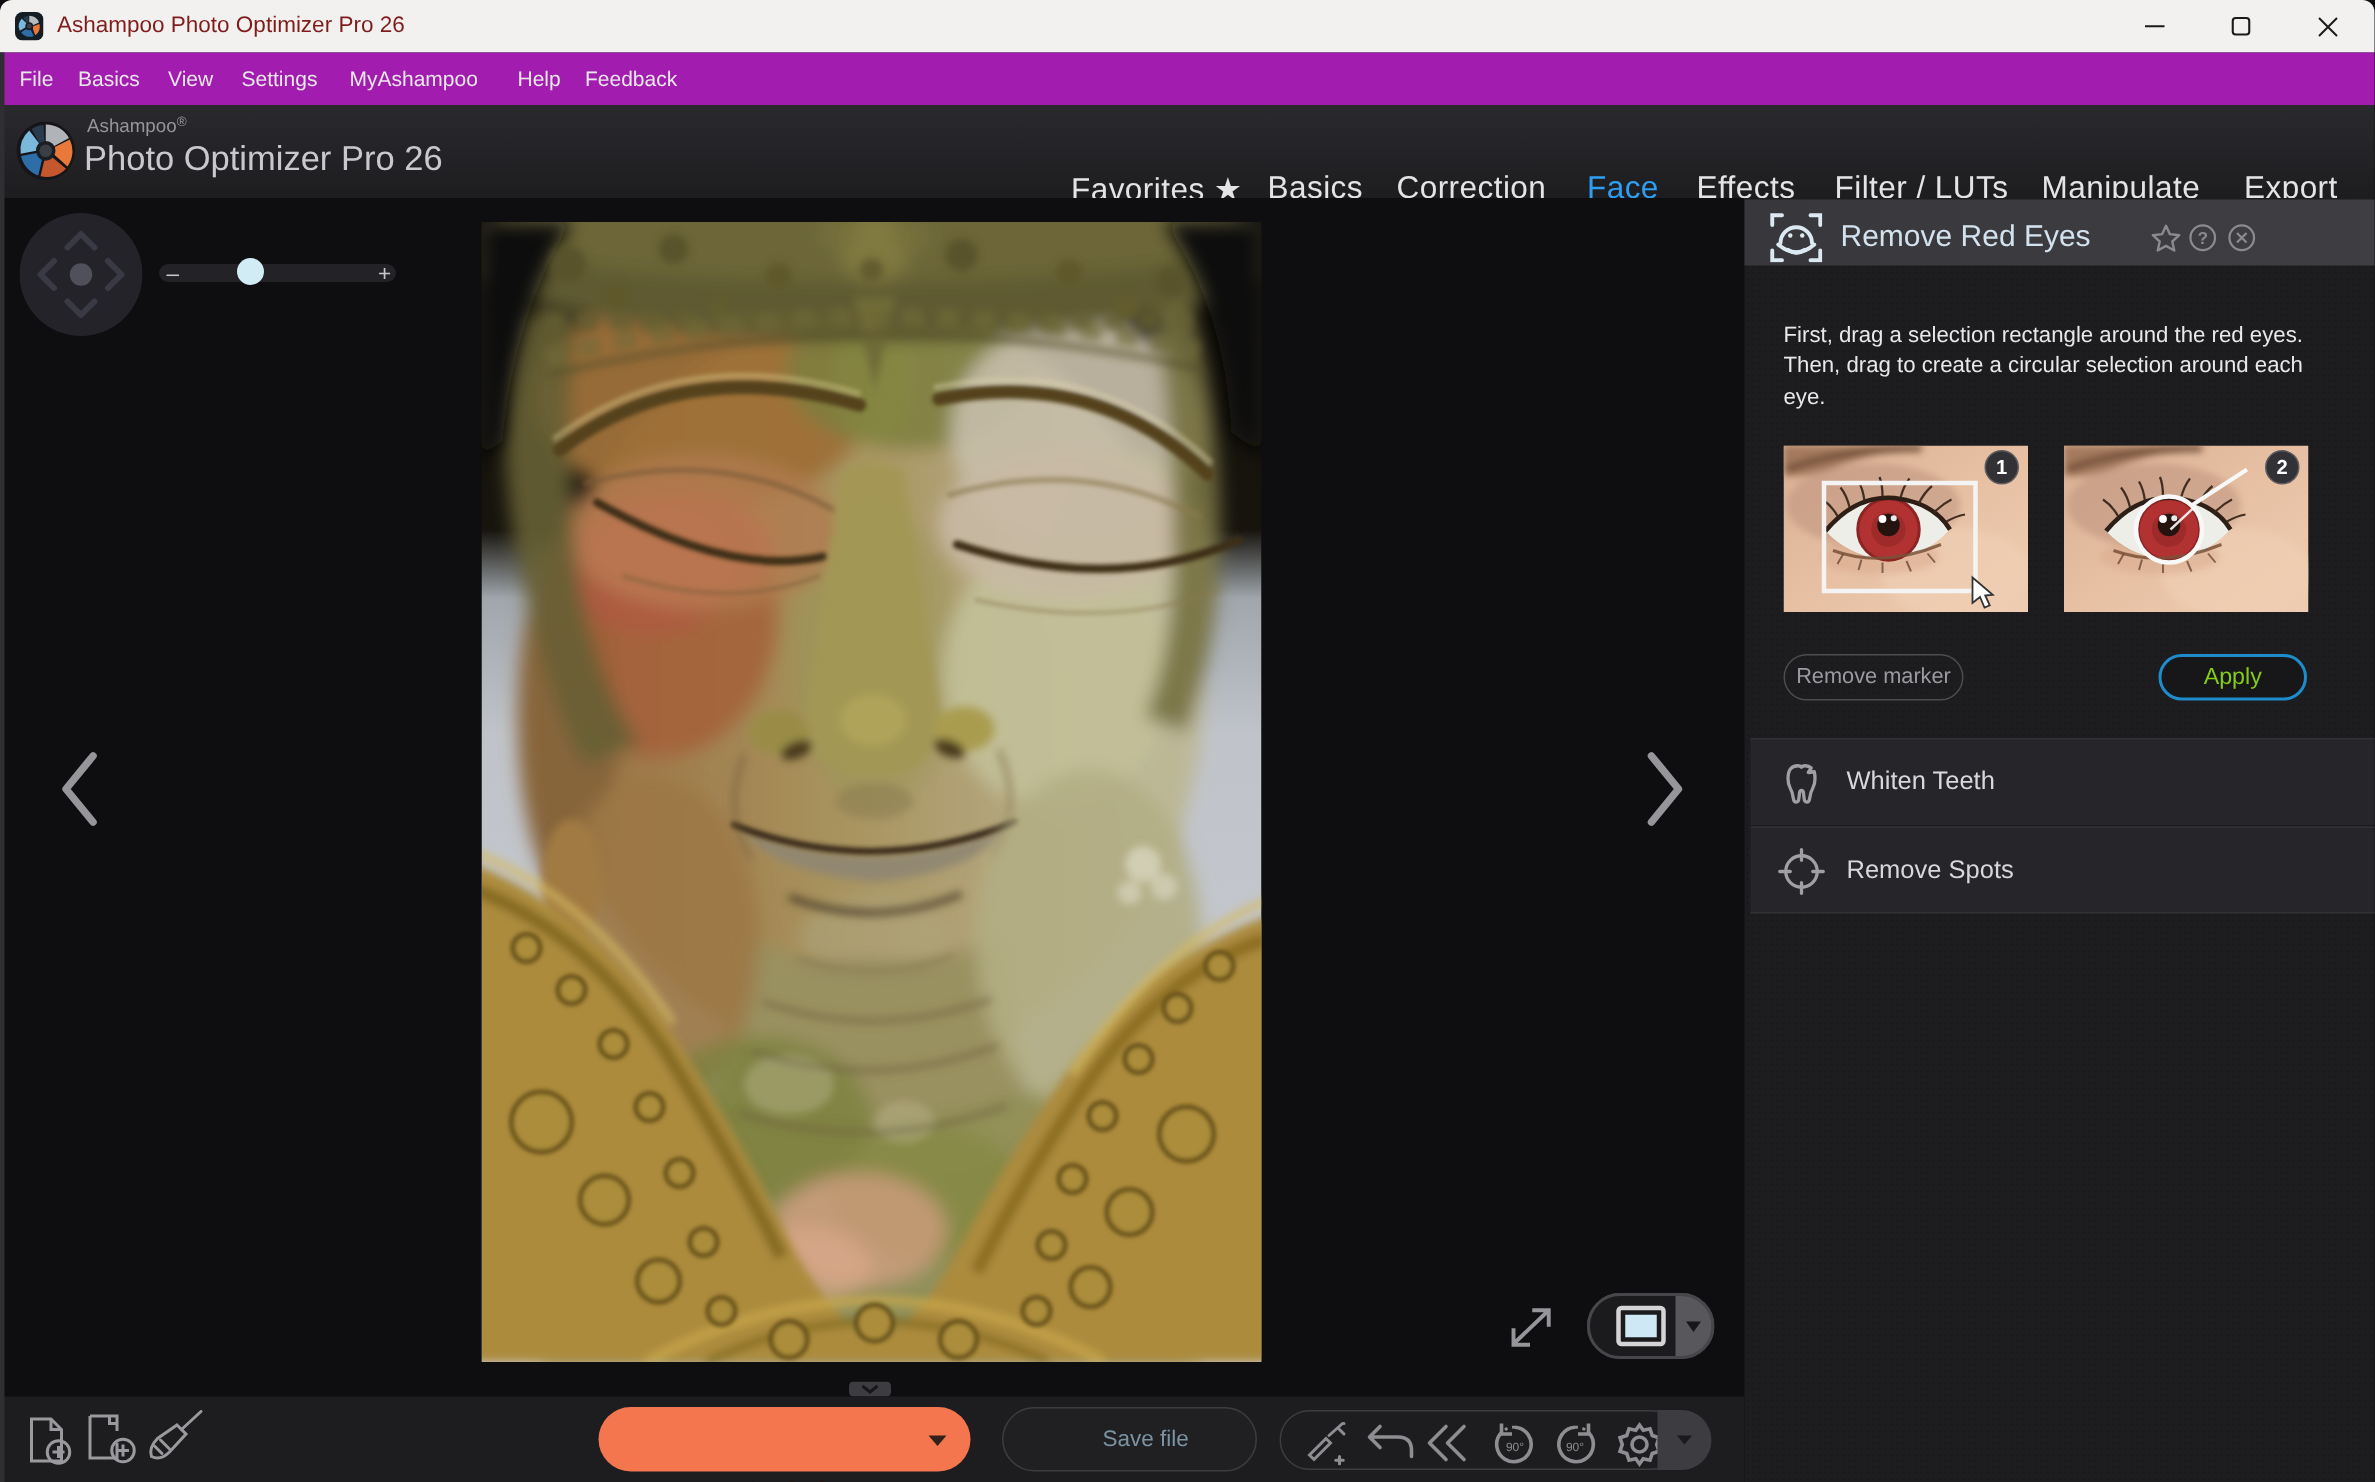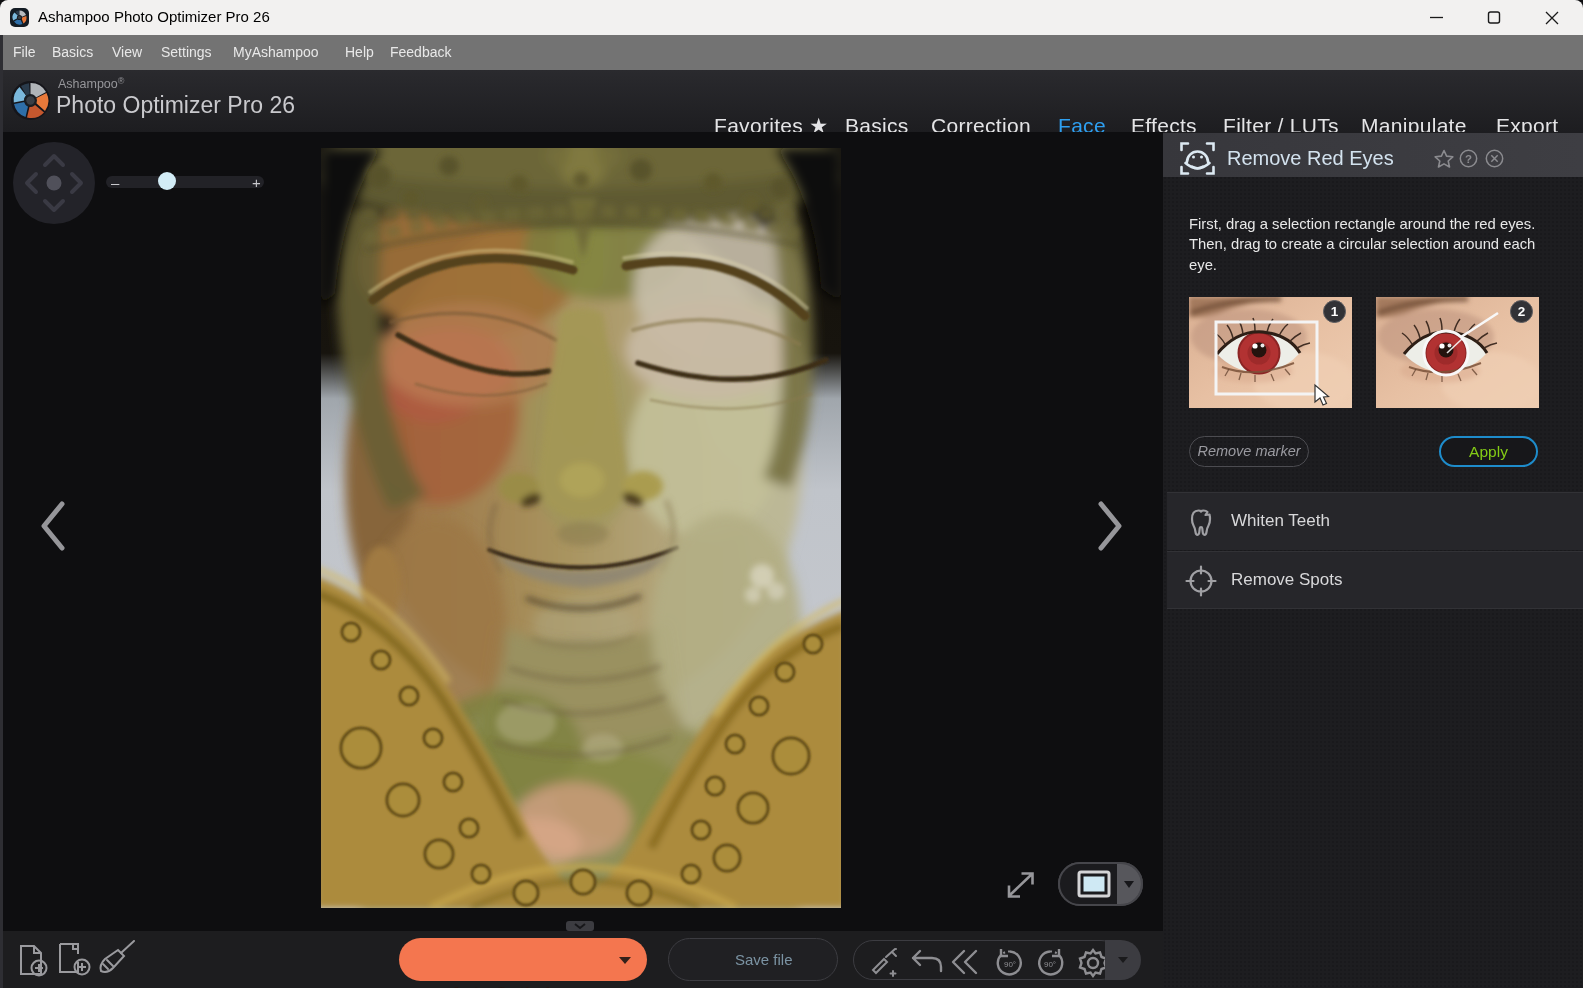--- a/index.html
+++ b/index.html
@@ -2,24 +2,24 @@
 <html><head>
 <meta charset="utf-8">
 <style>
   * { margin:0; padding:0; box-sizing:border-box; }
   html,body { width:1583px; height:988px; overflow:hidden; background:#0e0e10;
     font-family:"Liberation Sans", sans-serif; }
   .abs { position:absolute; }
   #titlebar { position:absolute; left:0; top:0; width:1583px; height:35px;
     background:#f2f1f0; border-radius:8px 8px 0 0; }
   #titlebar .ticon { position:absolute; left:10px; top:8px; width:19px; height:19px; }
-  #titlebar .ttext { position:absolute; left:38px; top:8px; font-size:15px; color:#000000; }
+  #titlebar .ttext { position:absolute; left:38px; top:8px; font-size:15px; color:#7f1d1d; }
   .winbtn { position:absolute; top:0; height:35px; width:46px; }
   #menubar { position:absolute; left:0; top:35px; width:1583px; height:35px;
-    background:#737373; }
+    background:#a21caf; }
   #menubar span { position:absolute; top:9px; font-size:14px; color:#e8e8e8; }
   #header { position:absolute; left:0; top:70px; width:1583px; height:62px;
     background:linear-gradient(#2a2a2e,#1d1d20); }
   #hlogo { position:absolute; left:11px; top:11px; width:39px; height:39px; }
   #brand1 { position:absolute; left:58px; top:76px; font-size:12.5px; color:#96969a; }
   #brand2 { position:absolute; left:56px; top:92px; font-size:23px; color:#c9c9cd; }
   .nav { position:absolute; top:90px; font-size:21px; letter-spacing:0.3px; color:#e4e4e6;margin-top:24px; }
   #canvas { position:absolute; left:0; top:132px; width:1163px; height:799px;
     background:#0e0e10; }
   #photo { position:absolute; left:321px; top:16px; width:520px; height:760px; }
@@ -50,21 +50,21 @@
     background:linear-gradient(90deg,#37373c,#3e3e43); }
   #ptitle { position:absolute; left:64px; top:14px; font-size:20px; color:#d3e2ee; }
   #ptext { position:absolute; left:26px; top:82px; width:370px; font-size:14.8px;
     line-height:20.4px; color:#e8e8e8; }
   .eyeimg { position:absolute; top:165px; width:163px; height:111px; }
   .badge { position:absolute; top:168px; width:23px; height:23px; border-radius:50%;
     background:#323236; border:1px solid #5c5c60; color:#fff; font-size:13.5px;
     font-weight:bold; text-align:center; line-height:22px; }
   #rmbtn { position:absolute; left:26px; top:304px; width:120px; height:31px;
     border:1px solid #4c4c51; border-radius:16px; color:#9a9aa0; font-size:14.5px;
-    text-align:center; line-height:29px;font-style:italic; }
+    text-align:center; line-height:29px; }
   #applybtn { position:absolute; left:276px; top:304px; width:99px; height:31px;
     border:2px solid #1e8ccb; border-radius:16px; background:#17171a; color:#84cc16;
     font-size:15.5px; text-align:center; line-height:27px; }
   .prow { position:absolute; left:4px; width:416px; height:58px; background:#26262a;
     border-top:1px solid #323236; }
   .prow .rt { position:absolute; left:64px; top:18px; font-size:17px; color:#d8d8da; }
   svg { display:block; }
 </style>
 </head>
 <body>

